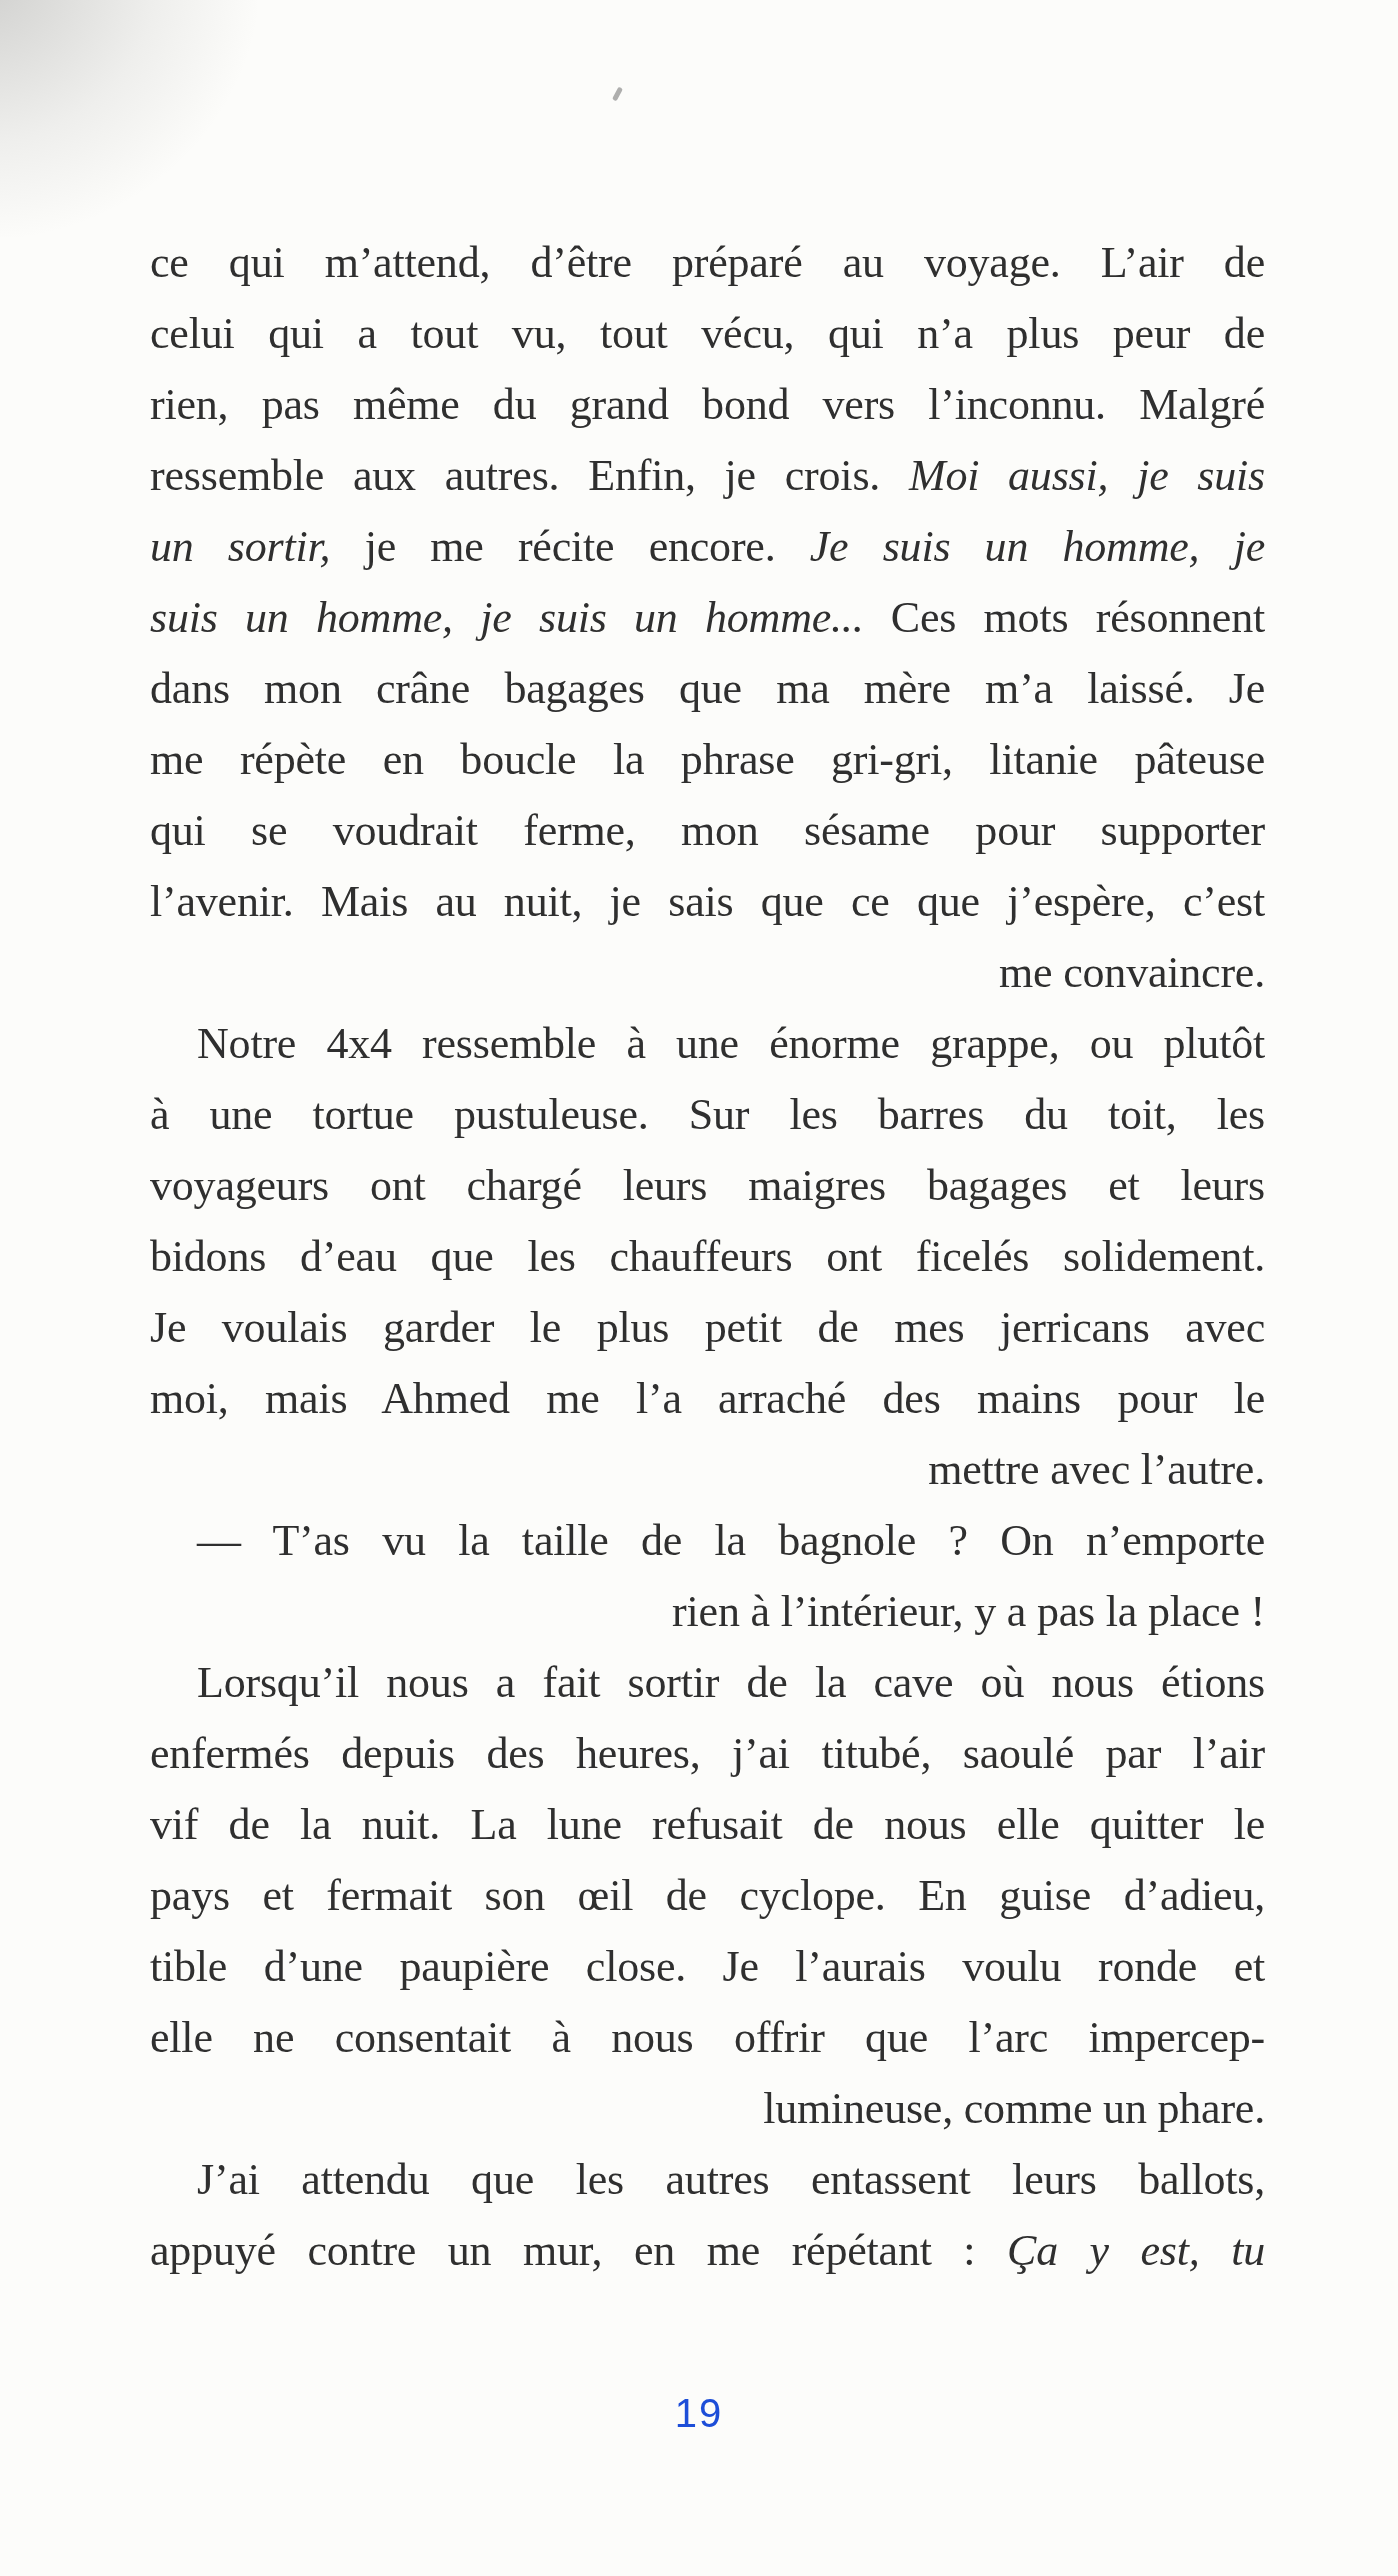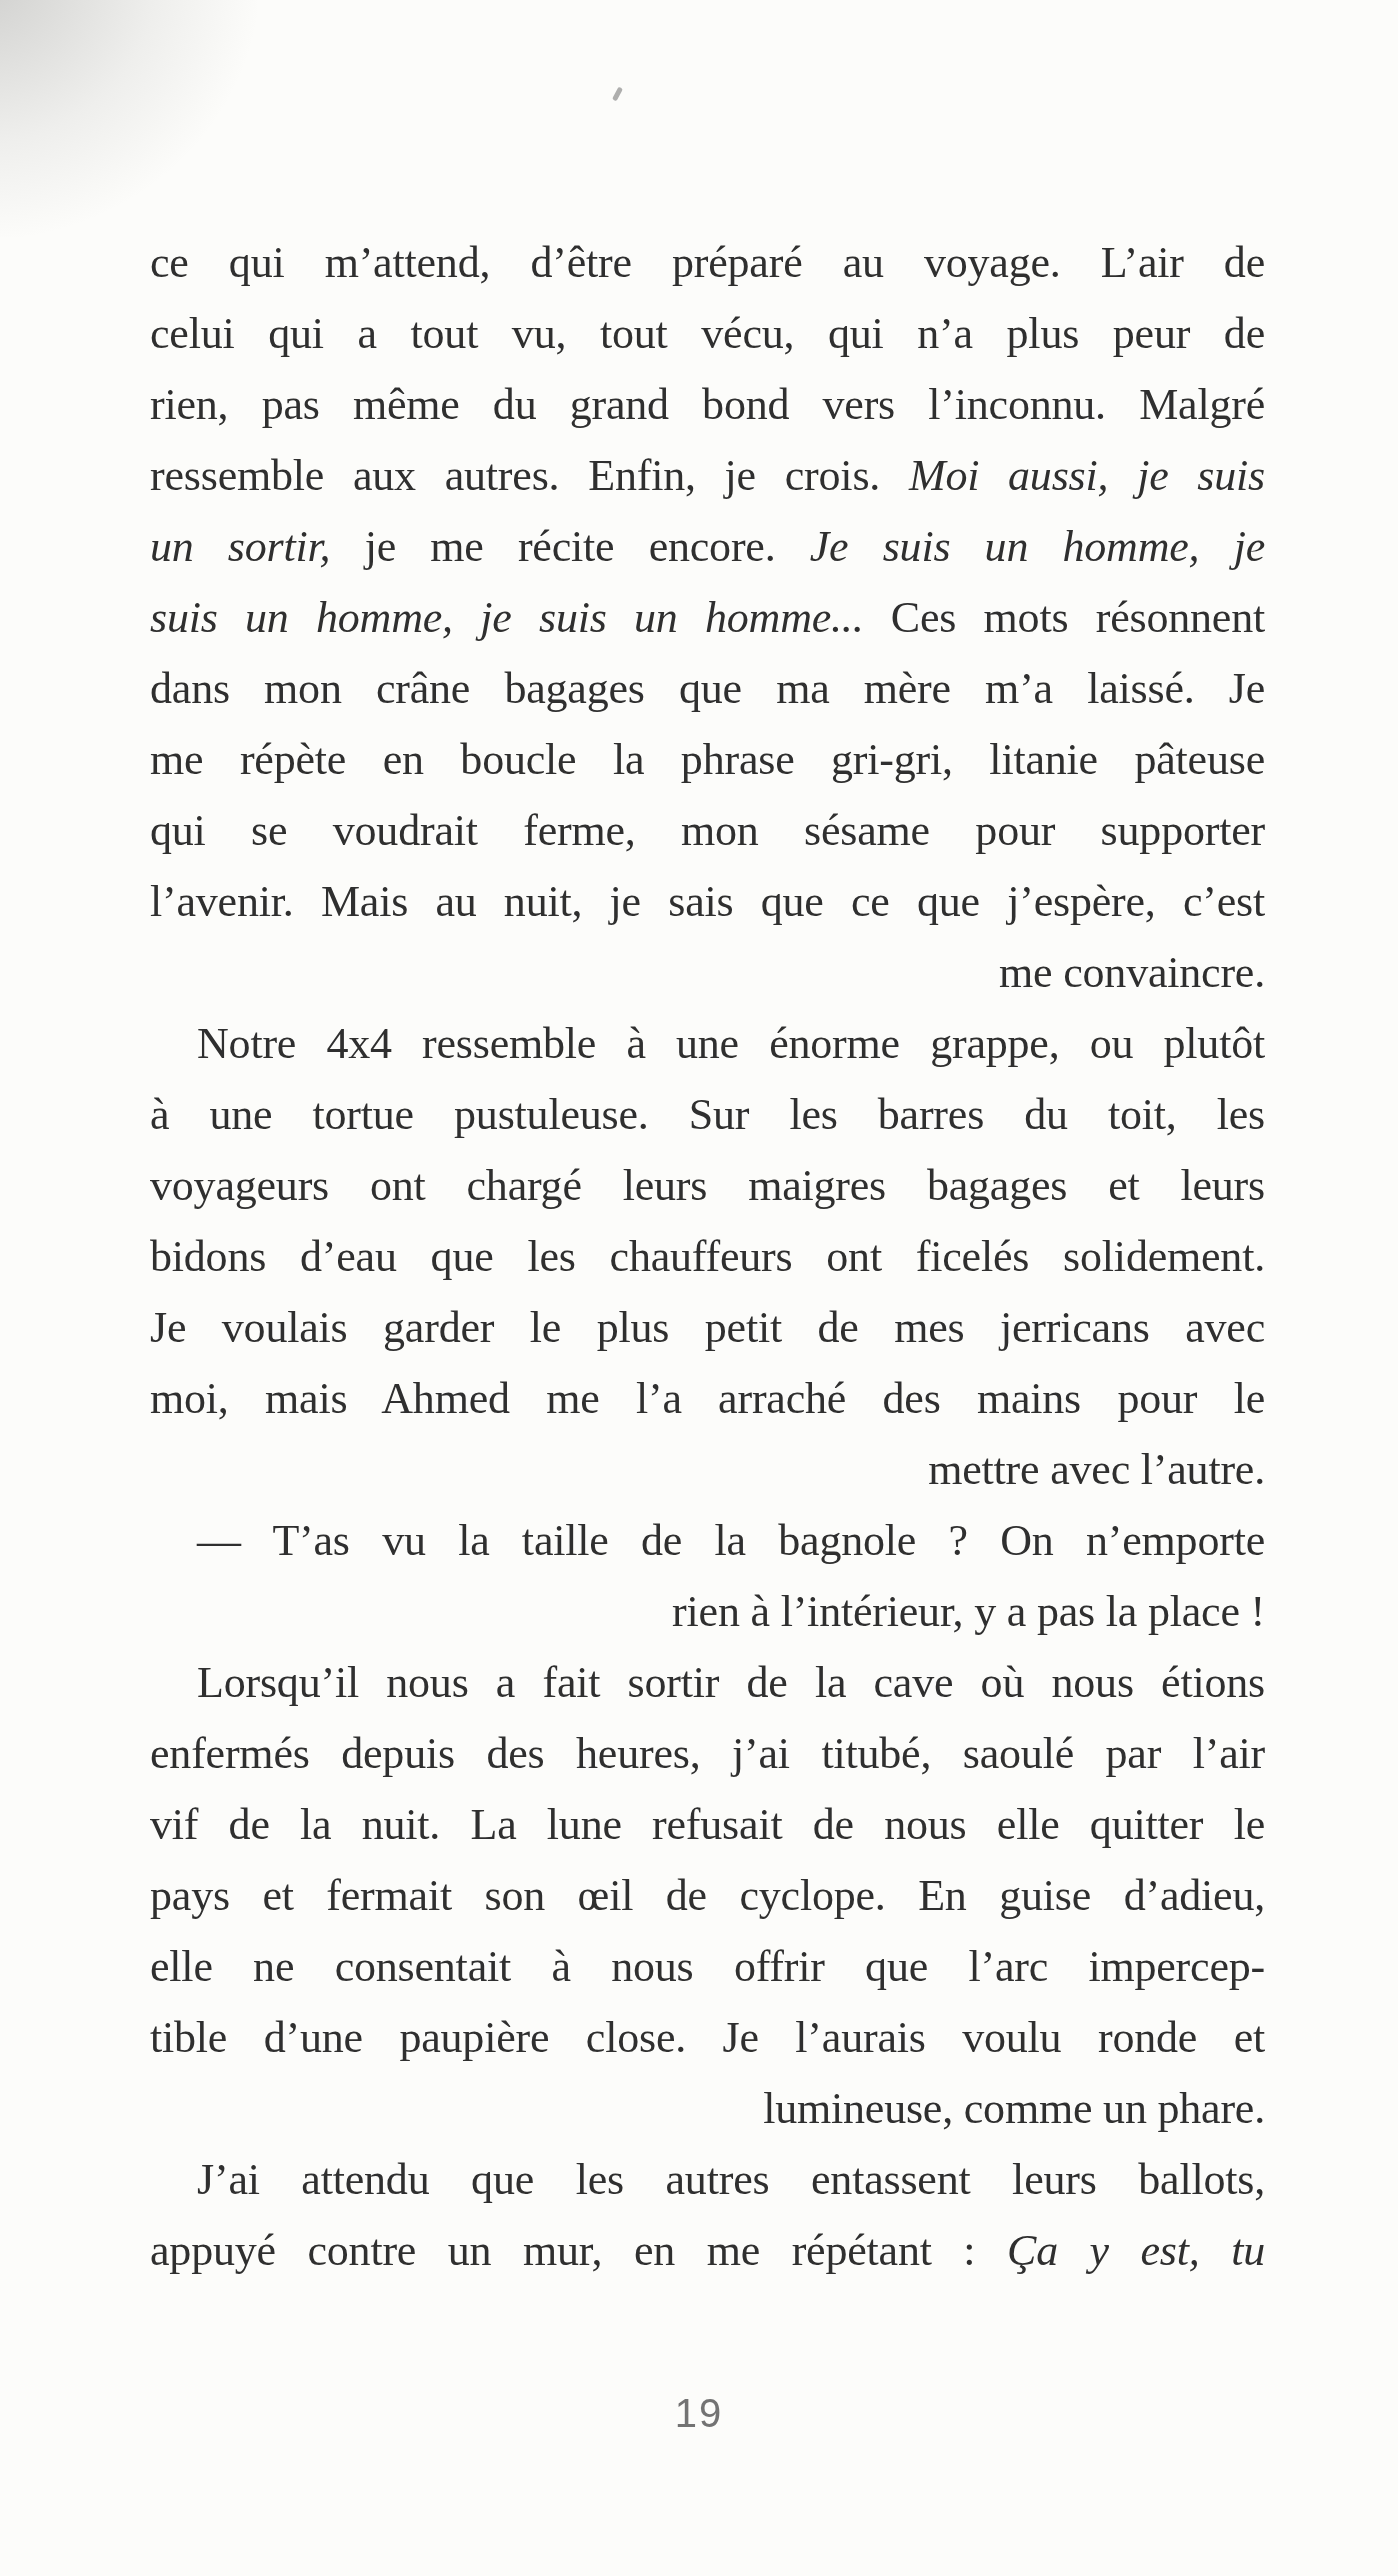--- a/index.html
+++ b/index.html
@@ -67,21 +67,21 @@
   }
   .folio {
     position: absolute;
     left: 0;
     top: 2391px;
     width: 1398px;
     text-align: center;
     font-family: "Liberation Sans", "DejaVu Sans", sans-serif;
     font-size: 40px;
     letter-spacing: 2px;
-    color: #737373;
+    color: #1d4ed8;
   }
 </style>
 </head>
 <body>
 
 <div class="page">
   <div class="scan-shade"></div>
   <div class="scan-speck"></div>
   <div class="text-block">
       <div class="line"><span>ce qui m’attend, d’être préparé au voyage. L’air de</span></div>
@@ -101,21 +101,21 @@
       <div class="line"><span>bidons d’eau que les chauffeurs ont ficelés solidement.</span></div>
       <div class="line"><span>Je voulais garder le plus petit de mes jerricans avec</span></div>
       <div class="line"><span>moi, mais Ahmed me l’a arraché des mains pour le</span></div>
       <div class="line end"><span>mettre avec l’autre.</span></div>
       <div class="line indent"><span>— T’as vu la taille de la bagnole ? On n’emporte</span></div>
       <div class="line end"><span>rien à l’intérieur, y a pas la place !</span></div>
       <div class="line indent"><span>Lorsqu’il nous a fait sortir de la cave où nous étions</span></div>
       <div class="line"><span>enfermés depuis des heures, j’ai titubé, saoulé par l’air</span></div>
       <div class="line"><span>vif de la nuit. La lune refusait de nous elle quitter le</span></div>
       <div class="line"><span>pays et fermait son œil de cyclope. En guise d’adieu,</span></div>
+      <div class="line"><span>tible d’une paupière close. Je l’aurais voulu ronde et</span></div>
       <div class="line"><span>elle ne consentait à nous offrir que l’arc impercep-</span></div>
-      <div class="line"><span>tible d’une paupière close. Je l’aurais voulu ronde et</span></div>
       <div class="line end"><span>lumineuse, comme un phare.</span></div>
       <div class="line indent"><span>J’ai attendu que les autres entassent leurs ballots,</span></div>
       <div class="line"><span>appuyé contre un mur, en me répétant : </span><span class="it">Ça y est, tu</span></div>
     </div>
   <div class="folio">19</div>
 </div>
 
 
 </body></html>

